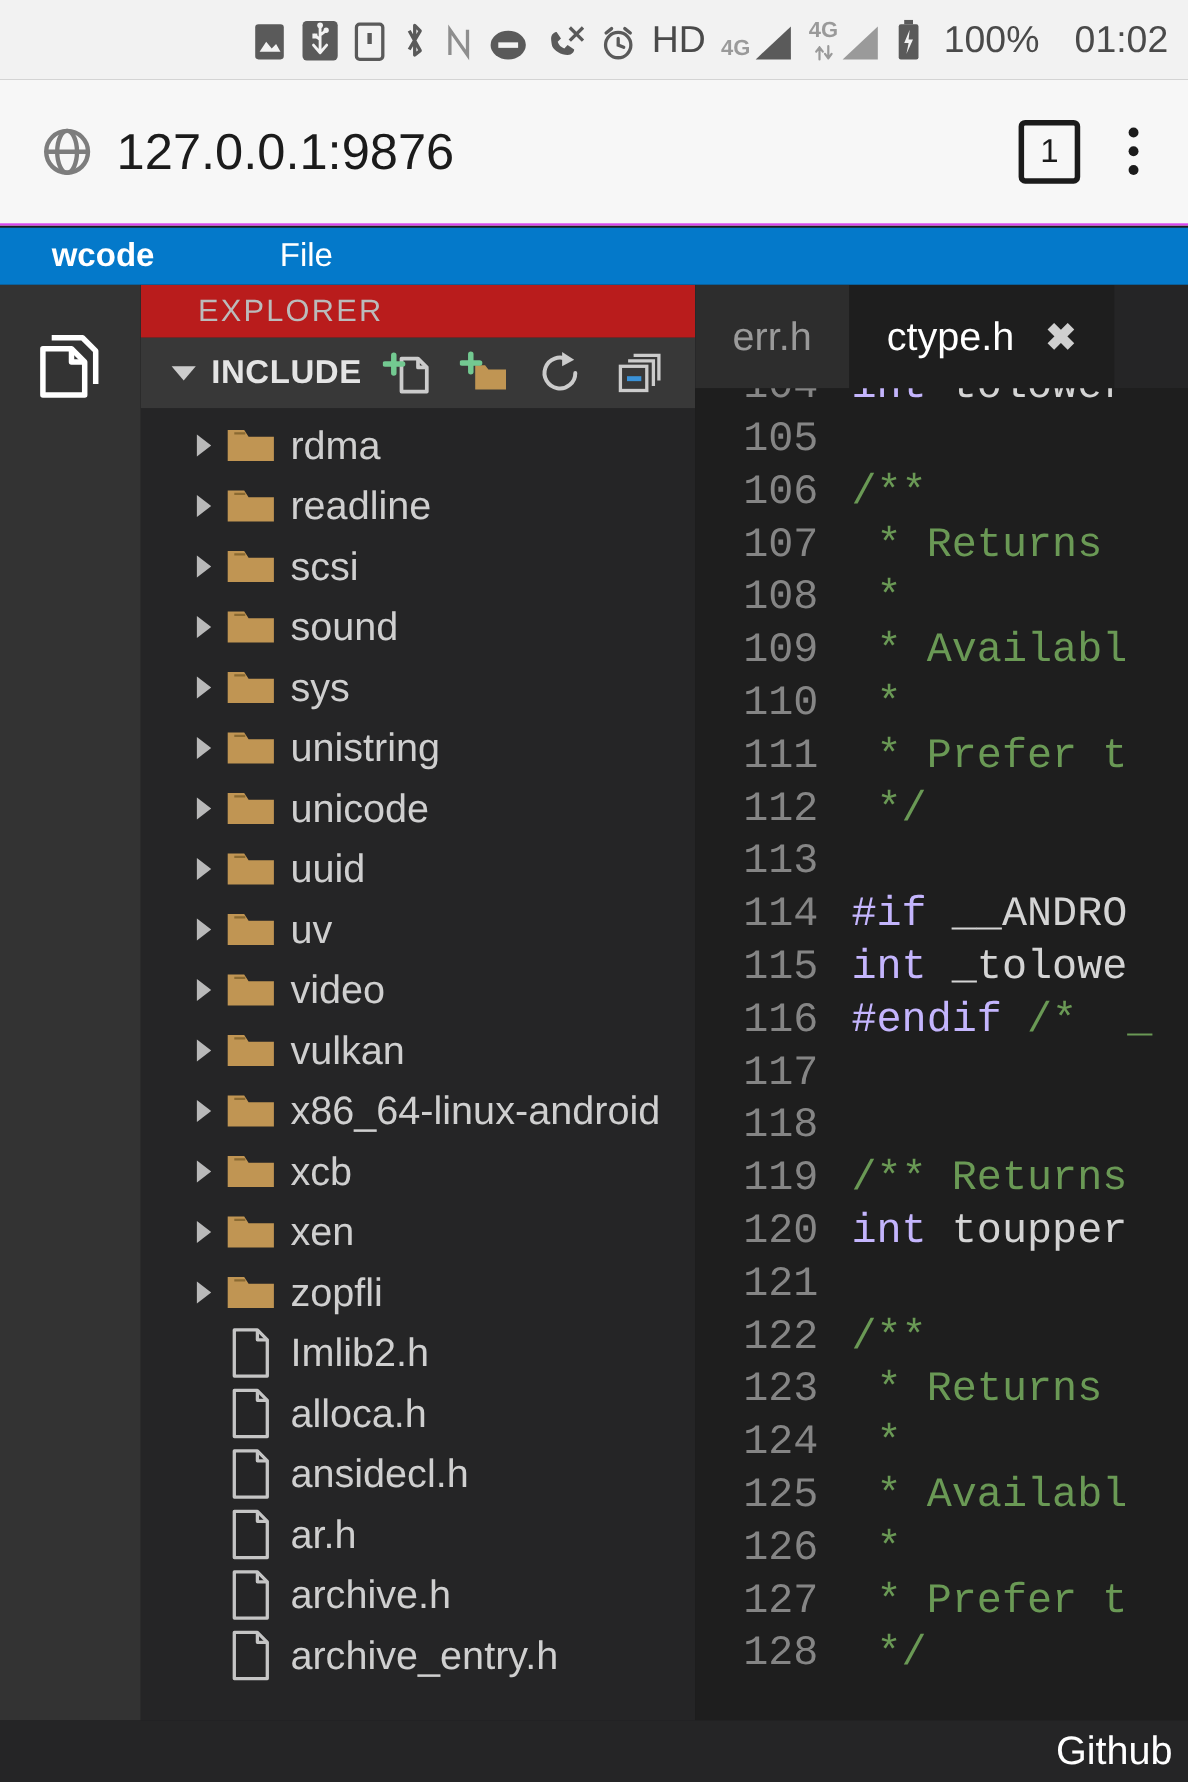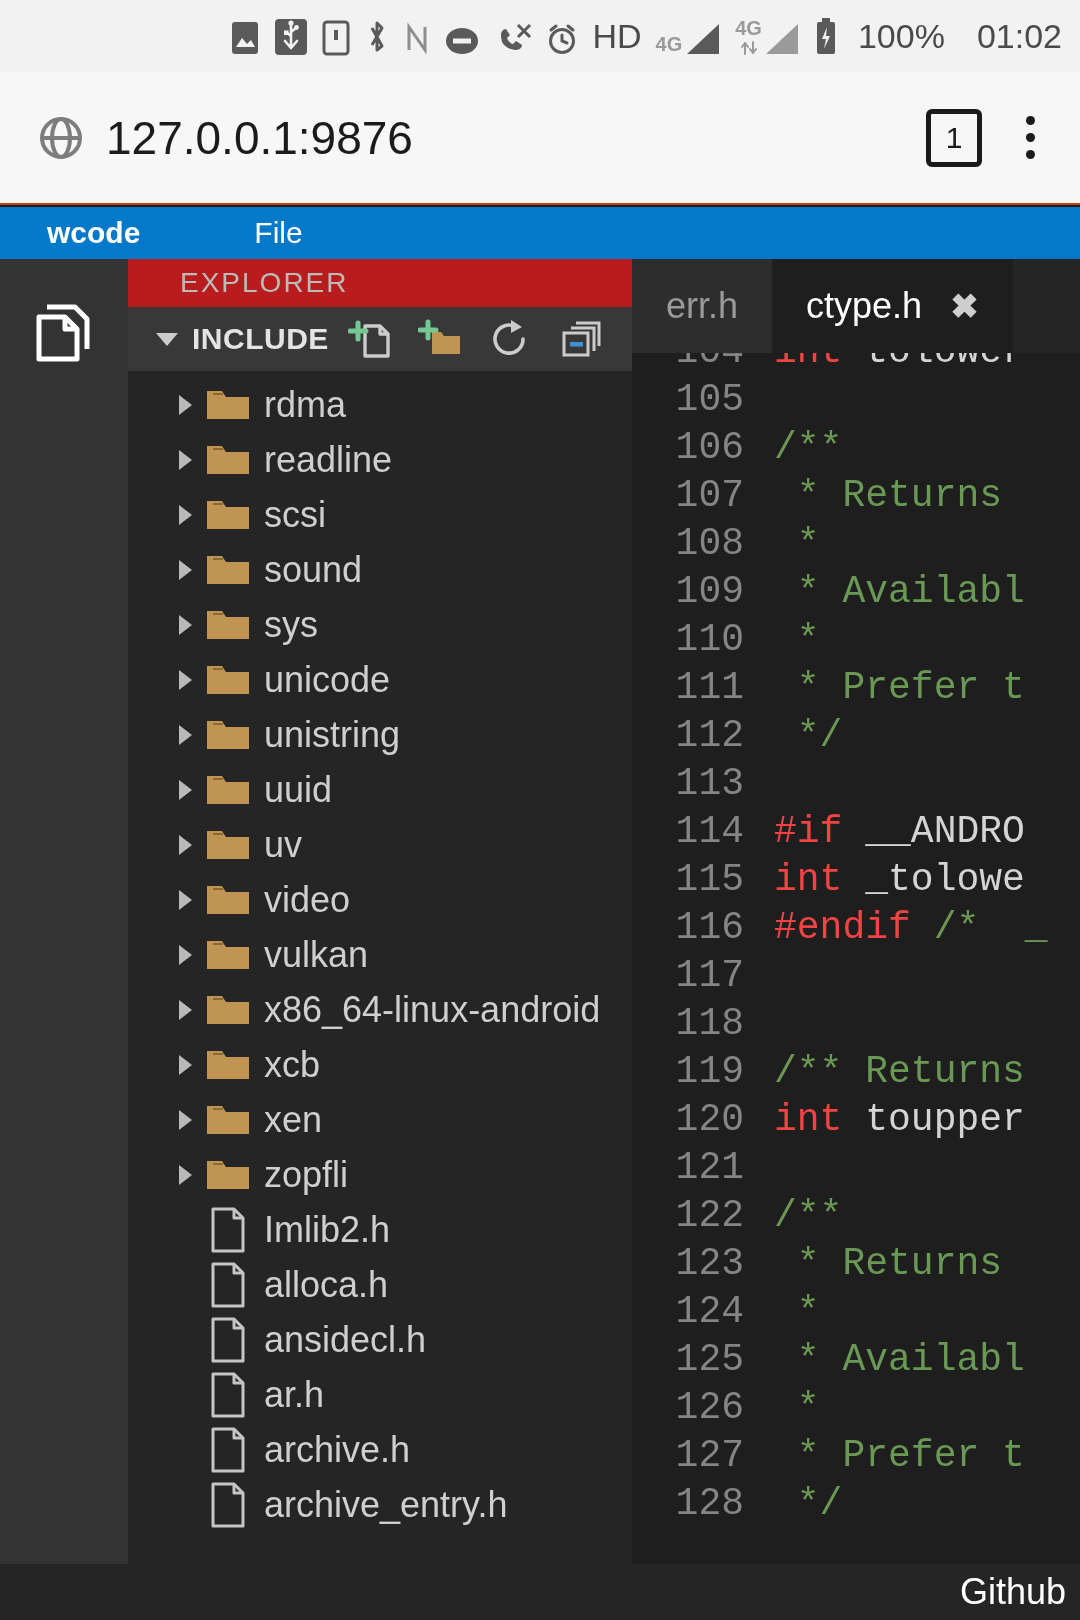--- a/index.html
+++ b/index.html
@@ -27,21 +27,21 @@
   .sb-pct { margin-left: 6px; }
   .sb-time { margin-left: 18px; }
   .g4small { font-size: 20px; color: #9a9a9a; font-weight: bold; }
 
   
   .url-bar {
     position: absolute; top: 72px; left: 0; width: 1080px; height: 133px;
     background: #f7f7f7;
     display: flex; align-items: center; box-sizing: border-box;
     padding: 0 22px 0 38px;
-    border-bottom: 2px solid #c2410c;
+    border-bottom: 2px solid #d946ef;
   }
   .globe-icon { width: 46px; height: 46px; flex: 0 0 auto; }
   .url-text {
     margin-left: 22px; font-size: 46px; color: #1b1b1b;
     font-family: "Liberation Sans", sans-serif; white-space: nowrap;
     flex: 1 1 auto;
   }
   .tab-count {
     width: 56px; height: 58px; border: 5px solid #1b1b1b; border-radius: 6px;
     display: flex; align-items: center; justify-content: center;
@@ -149,21 +149,21 @@
     height: 48px; display: flex; align-items: center; white-space: pre;
     font-family: "Liberation Mono", monospace; font-size: 38px;
   }
   .ln {
     width: 128px; flex: 0 0 128px; text-align: right; color: #858585;
     padding-right: 16px; box-sizing: border-box;
     font-family: "Liberation Mono", monospace; font-size: 38px;
   }
   .src { padding-left: 14px; white-space: pre; }
   .c-com { color: #6a9955; }
-  .c-key { color: #ef4444; }
+  .c-key { color: #c4b5fd; }
   .c-txt { color: #d4d4d4; }
 
   
   .bottom-bar {
     position: absolute; top: 1564px; left: 0; width: 1080px; height: 56px;
     background: #252526; display: flex; align-items: center;
     justify-content: flex-end; box-sizing: border-box; padding-right: 14px;
   }
   .bottom-text {
     color: #ffffff; font-size: 36px; font-family: "Liberation Sans", sans-serif;
@@ -410,33 +410,33 @@
           <div class="tree-row">
             <span class="tw-arrow">
               <span></span>
             </span>
             <span class="tw-icon">
               <svg width="48" height="40" viewBox="0 0 48 40">
                 <path d="M3 6 L18 6 L22 12 L45 12 L45 34 L3 34 Z" fill="#c09553"></path>
                 <path d="M9 9 L19 9" stroke="#8a6a32" stroke-width="2"></path>
               </svg>
             </span>
+            <span class="tw-label">unistring</span>
+          </div>
+          <div class="tree-row">
+            <span class="tw-arrow">
+              <span></span>
+            </span>
+            <span class="tw-icon">
+              <svg width="48" height="40" viewBox="0 0 48 40">
+                <path d="M3 6 L18 6 L22 12 L45 12 L45 34 L3 34 Z" fill="#c09553"></path>
+                <path d="M9 9 L19 9" stroke="#8a6a32" stroke-width="2"></path>
+              </svg>
+            </span>
             <span class="tw-label">unicode</span>
-          </div>
-          <div class="tree-row">
-            <span class="tw-arrow">
-              <span></span>
-            </span>
-            <span class="tw-icon">
-              <svg width="48" height="40" viewBox="0 0 48 40">
-                <path d="M3 6 L18 6 L22 12 L45 12 L45 34 L3 34 Z" fill="#c09553"></path>
-                <path d="M9 9 L19 9" stroke="#8a6a32" stroke-width="2"></path>
-              </svg>
-            </span>
-            <span class="tw-label">unistring</span>
           </div>
           <div class="tree-row">
             <span class="tw-arrow">
               <span></span>
             </span>
             <span class="tw-icon">
               <svg width="48" height="40" viewBox="0 0 48 40">
                 <path d="M3 6 L18 6 L22 12 L45 12 L45 34 L3 34 Z" fill="#c09553"></path>
                 <path d="M9 9 L19 9" stroke="#8a6a32" stroke-width="2"></path>
               </svg>

